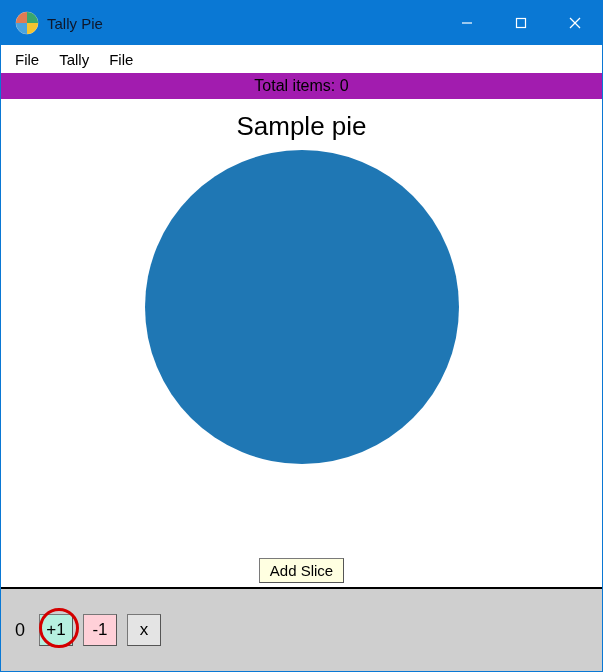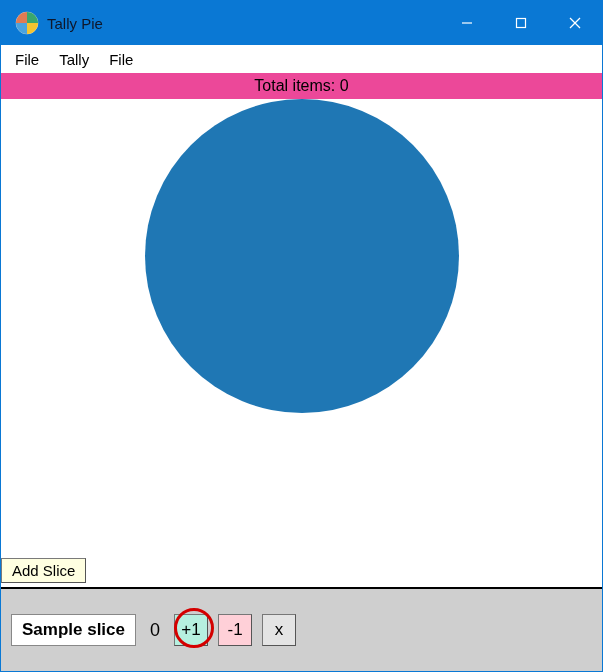--- a/index.html
+++ b/index.html
@@ -51,21 +51,21 @@
     padding: 0 4px;
     font-size: 15px;
     color: #000;
   }
   .menubar .menu-item {
     padding: 2px 10px;
   }
   
   .total-strip {
     height: 26px;
-    background: #ec4899;
+    background: #a21caf;
     text-align: center;
     font-size: 16px;
     color: #000;
     line-height: 26px;
   }
   
   .chart-area {
     position: relative;
     background: #fff;
     height: 454px;
@@ -84,21 +84,21 @@
     width: 314px; height: 314px;
     border-radius: 50%;
     background: #1f77b4;
   }
   
   .add-slice-row {
     height: 34px;
     background: #fff;
     display: flex;
     align-items: center;
-    justify-content: flex-start;
+    justify-content: center;
   }
   .add-slice-btn {
     background: #ffffe1;
     border: 1px solid #7a7a7a;
     border-right-color:#555; border-bottom-color:#555;
     padding: 3px 10px;
     font-size: 15px;
     color: #000;
   }
   
@@ -188,29 +188,29 @@
     <div class="menu-item">File</div>
     <div class="menu-item">Tally</div>
     <div class="menu-item">File</div>
   </div>
 
   <div class="total-strip">
     <span>Total items: 0</span>
   </div>
 
   <div class="chart-area">
+    <div class="chart-title">Sample pie</div>
     <div class="pie" style="background: rgb(31, 119, 180);"></div>
   </div>
 
   <div class="add-slice-row">
     <div class="add-slice-btn">Add Slice</div>
   </div>
 
   <div class="slice-panel">
-    <div class="slice-label-box">Sample slice</div>
     <div class="slice-controls">
       <div class="count-box">0</div>
       <div class="ctrl-btn plus-btn">+1</div>
       <div class="ctrl-btn minus-btn">-1</div>
       <div class="ctrl-btn x-btn">x</div>
       <div class="highlight-ring" style="left:28px; top:-6px;"></div>
     </div>
   </div>
 
 </div>

